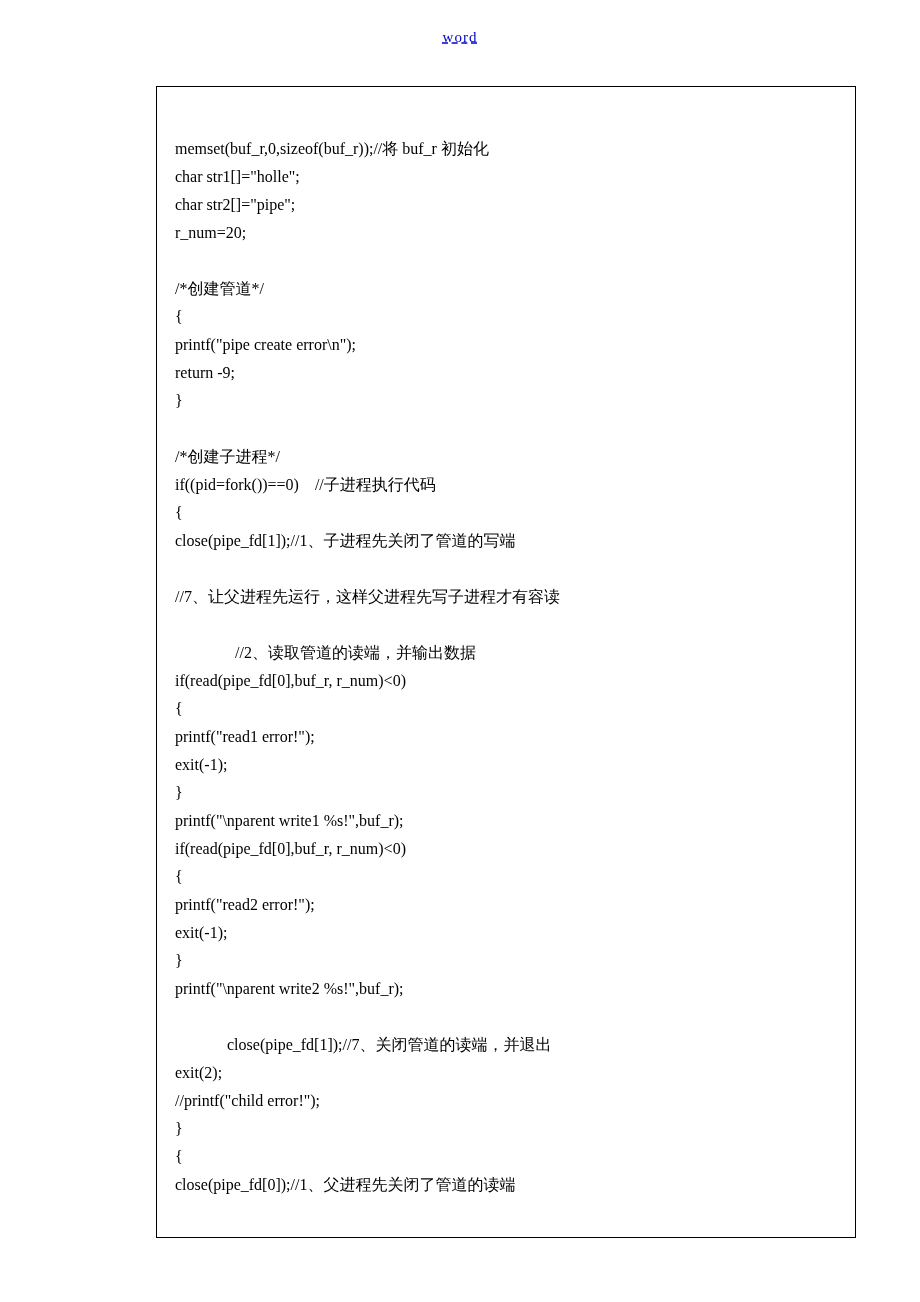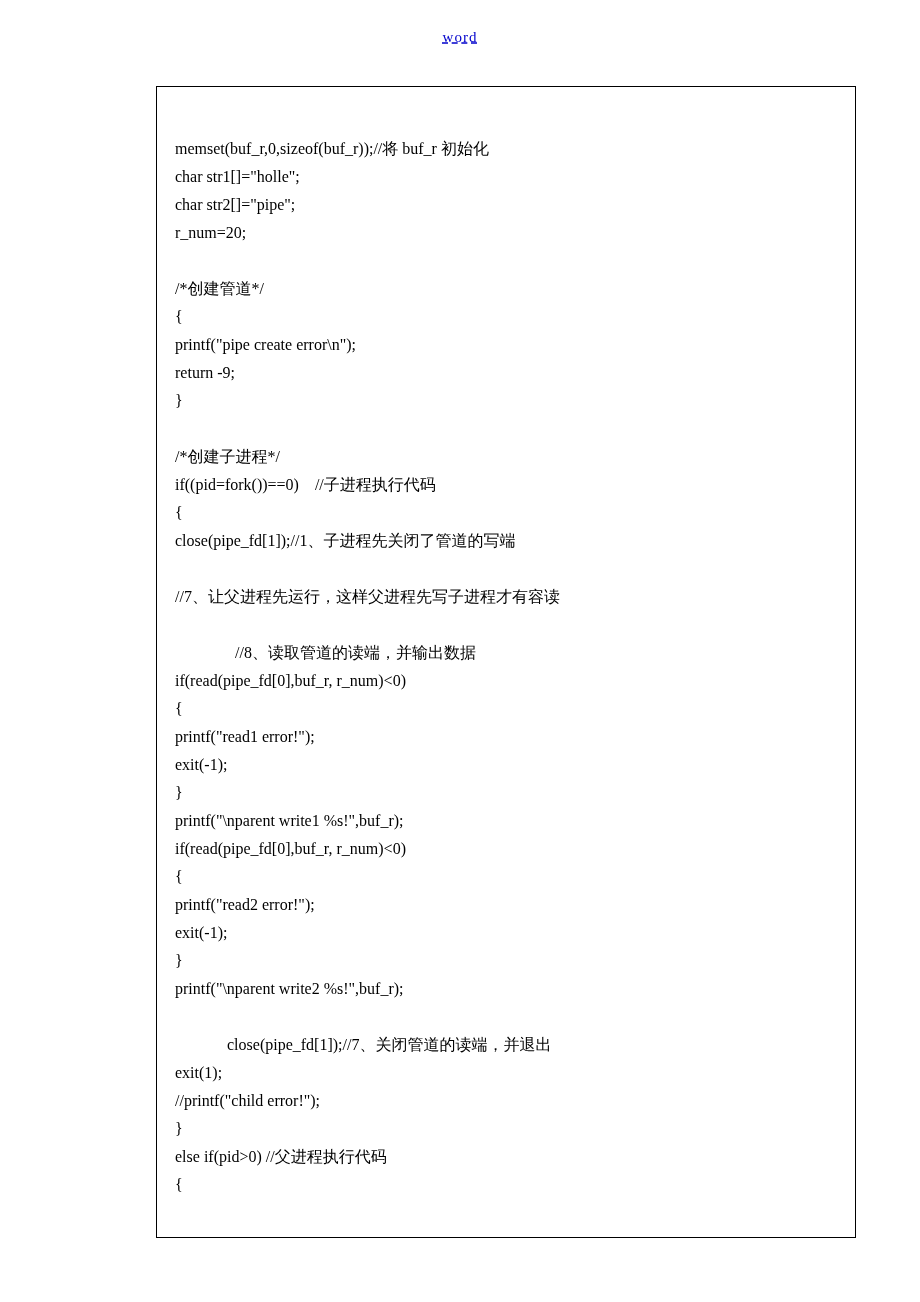--- a/index.html
+++ b/index.html
@@ -62,37 +62,37 @@
     <div class="line">return -9;</div>
     <div class="line">}</div>
     <div class="line"></div>
     <div class="line">/*创建子进程*/</div>
     <div class="line">if((pid=fork())==0)    //子进程执行代码</div>
     <div class="line">{</div>
     <div class="line">close(pipe_fd[1]);//1、子进程先关闭了管道的写端</div>
     <div class="line"></div>
     <div class="line">//7、让父进程先运行，这样父进程先写子进程才有容读</div>
     <div class="line"></div>
-    <div class="line">               //8、读取管道的读端，并输出数据</div>
+    <div class="line">               //2、读取管道的读端，并输出数据</div>
     <div class="line">if(read(pipe_fd[0],buf_r, r_num)&lt;0)</div>
     <div class="line">{</div>
     <div class="line">printf("read1 error!");</div>
     <div class="line">exit(-1);</div>
     <div class="line">}</div>
     <div class="line">printf("\nparent write1 %s!",buf_r);</div>
     <div class="line">if(read(pipe_fd[0],buf_r, r_num)&lt;0)</div>
     <div class="line">{</div>
     <div class="line">printf("read2 error!");</div>
     <div class="line">exit(-1);</div>
     <div class="line">}</div>
     <div class="line">printf("\nparent write2 %s!",buf_r);</div>
     <div class="line"></div>
     <div class="line">             close(pipe_fd[1]);//7、关闭管道的读端，并退出</div>
-    <div class="line">exit(1);</div>
+    <div class="line">exit(2);</div>
     <div class="line">//printf("child error!");</div>
     <div class="line">}</div>
-    <div class="line">else if(pid&gt;0) //父进程执行代码</div>
     <div class="line">{</div>
+    <div class="line">close(pipe_fd[0]);//1、父进程先关闭了管道的读端</div>
     <div class="line"></div>
 
   </div>
 
 </div>
 
 </body></html>

